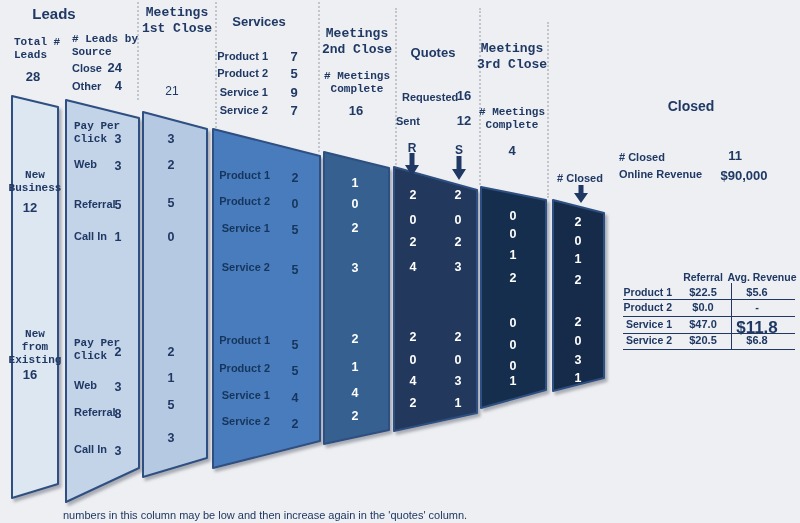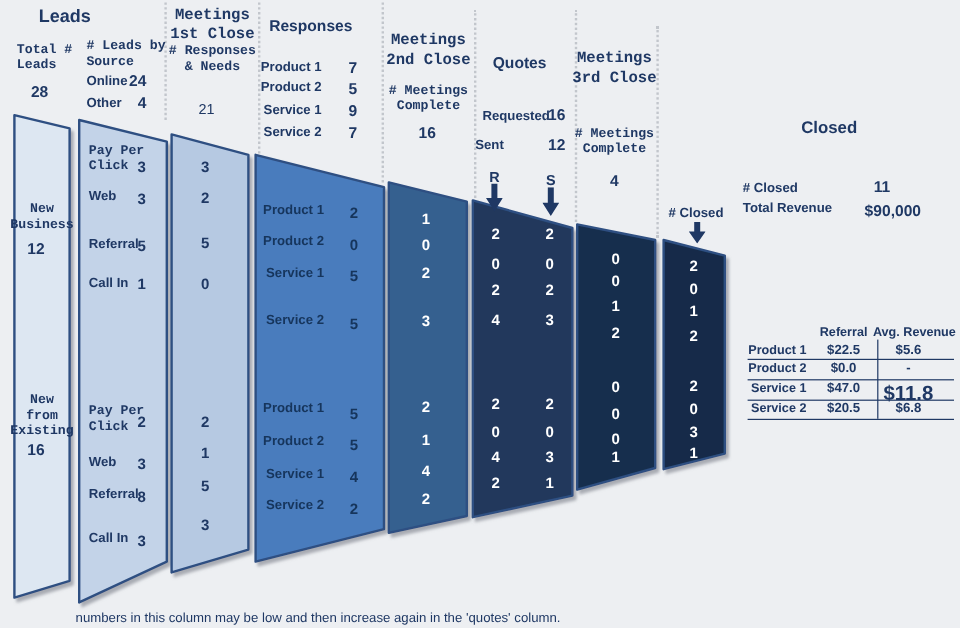--- a/index.html
+++ b/index.html
@@ -54,32 +54,30 @@
   <div class="vdot" style="left:395px;top:8px;height:157px"></div>
   <div class="vdot" style="left:479px;top:8px;height:177px"></div>
   <div class="vdot" style="left:547px;top:22px;height:176px"></div>
 
   <div class="abs ttl c" style="left:14px;top:6px;width:80px;font-size:15px">Leads</div>
   <div class="abs lbl pre" style="left:14px;top:36px">Total #
 Leads</div>
   <div class="abs val c" style="left:15px;top:69px;width:36px">28</div>
   <div class="abs lbl pre" style="left:72px;top:33px"># Leads by
 Source</div>
-  <div class="abs lbl" style="left:72px;top:62px">Online</div>
+  <div class="abs lbl" style="left:72px;top:62px">Close</div>
   <div class="abs val rt" style="left:94px;top:60px;width:28px">24</div>
   <div class="abs lbl" style="left:72px;top:80px">Other</div>
   <div class="abs val rt" style="left:94px;top:78px;width:28px">4</div>
 
   <div class="abs ttl c pre" style="left:127px;top:5px;width:100px">Meetings
 1st Close</div>
-  <div class="abs lbl c pre" style="left:127px;top:37px;width:100px"># Responses
-&amp; Needs</div>
   <div class="abs navy c" style="left:152px;top:84px;width:40px;font-size:12px">21</div>
 
-  <div class="abs ttl c" style="left:209px;top:14px;width:100px">Responses</div>
+  <div class="abs ttl c" style="left:209px;top:14px;width:100px">Services</div>
   <div class="abs lbl rt" style="left:206px;top:50px;width:62px">Product 1</div>
   <div class="abs val c" style="left:281px;top:49px;width:26px">7</div>
   <div class="abs lbl rt" style="left:206px;top:67px;width:62px">Product 2</div>
   <div class="abs val c" style="left:281px;top:66px;width:26px">5</div>
   <div class="abs lbl rt" style="left:206px;top:86px;width:62px">Service 1</div>
   <div class="abs val c" style="left:281px;top:85px;width:26px">9</div>
   <div class="abs lbl rt" style="left:206px;top:104px;width:62px">Service 2</div>
   <div class="abs val c" style="left:281px;top:103px;width:26px">7</div>
 
   <div class="abs ttl c pre" style="left:307px;top:26px;width:100px">Meetings
@@ -109,21 +107,21 @@
   <div class="abs val c" style="left:492px;top:143px;width:40px">4</div>
 
   <div class="abs lbl c" style="left:548px;top:172px;width:64px"># Closed</div>
   <svg class="abs" style="left:574px;top:185px" width="14" height="18" viewBox="0 0 14 18">
       <path d="M4.5 0 H9.5 V8 H14 L7 18 L0 8 H4.5 Z" fill="#1f3864"></path>
     </svg>
 
   <div class="abs ttl c" style="left:641px;top:98px;width:100px;font-size:14px">Closed</div>
   <div class="abs lbl" style="left:619px;top:151px"># Closed</div>
   <div class="abs val c" style="left:720px;top:148px;width:30px">11</div>
-  <div class="abs lbl" style="left:619px;top:168px">Total Revenue</div>
+  <div class="abs lbl" style="left:619px;top:168px">Online Revenue</div>
   <div class="abs val c" style="left:716px;top:168px;width:56px">$90,000</div>
 
   <div class="abs tbl c" style="left:673px;top:271px;width:60px">Referral</div>
   <div class="abs tbl c" style="left:723px;top:271px;width:78px">Avg. Revenue</div>
 
   <div class="abs tbl rt" style="left:610px;top:286px;width:62px">Product 1</div>
   <div class="abs tbl c" style="left:673px;top:286px;width:60px;font-size:11px">$22.5</div>
   <div class="abs tbl c" style="left:723px;top:286px;width:68px;font-size:11px">$5.6</div>
   <div class="hline" style="left:623px;top:299px;width:172px"></div>
 

